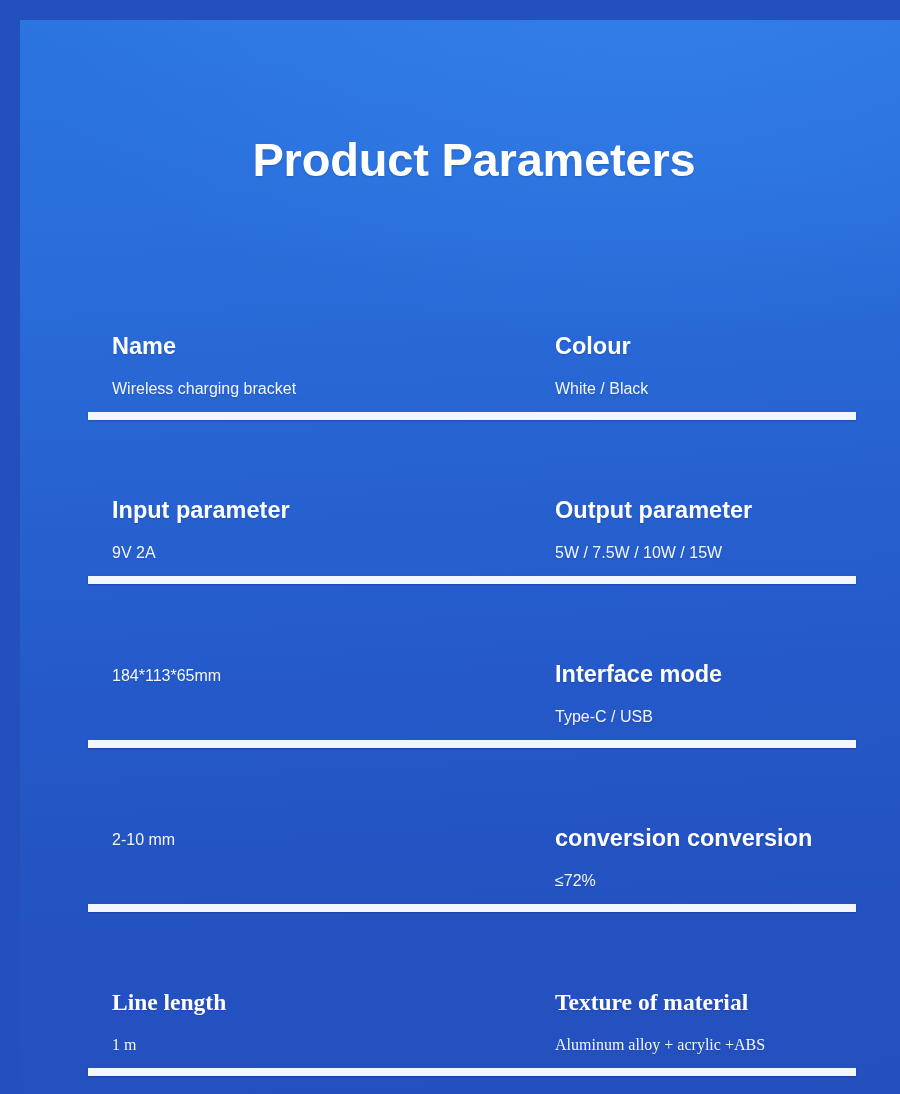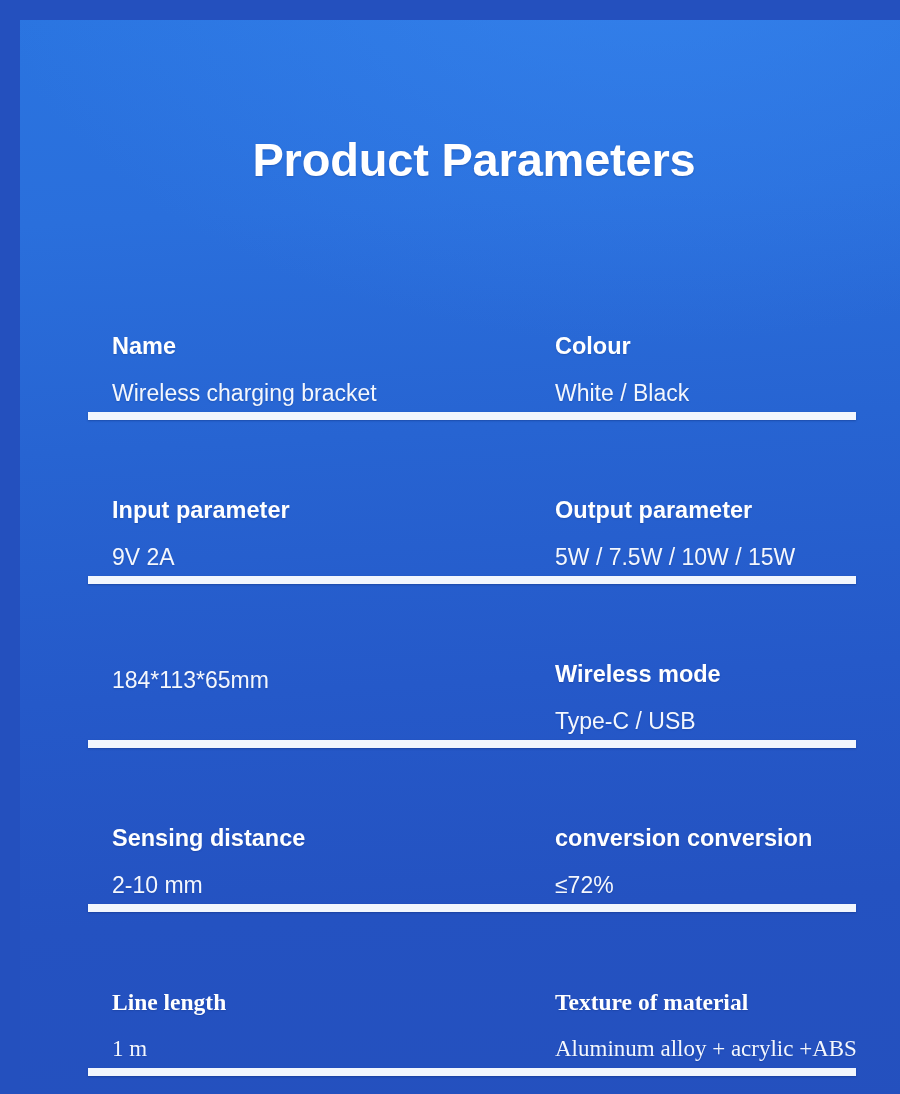--- a/index.html
+++ b/index.html
@@ -79,21 +79,21 @@
     font-size: 23.5px;
     font-weight: bold;
     color: #ffffff;
     line-height: 1.24;
     white-space: nowrap;
     text-shadow: 0 1px 1.5px rgba(10,40,110,0.26);
   }
 
   .spec-value {
     margin-top: 10px;
-    font-size: 23px;
+    font-size: 16px;
     font-weight: normal;
     color: #f4f7fd;
     line-height: 1.24;
     white-space: nowrap;
     text-shadow: 0 1px 1.5px rgba(10,40,110,0.22);
   }
 
   .row-divider {
     position: absolute;
     left: 0;
@@ -142,31 +142,30 @@
       </div>
       <div class="row-divider"></div>
     </div>
 
     <div class="spec-row">
       <div class="spec-cols">
         <div class="spec-cell left">
           <div class="spec-value">184*113*65mm</div>
         </div>
         <div class="spec-cell right">
-          <div class="spec-label">Wireless mode</div>
+          <div class="spec-label">Interface mode</div>
           <div class="spec-value">Type-C  /  USB</div>
         </div>
       </div>
       <div class="row-divider"></div>
     </div>
 
     <div class="spec-row">
       <div class="spec-cols">
         <div class="spec-cell left">
-          <div class="spec-label">Sensing distance</div>
           <div class="spec-value">2-10 mm</div>
         </div>
         <div class="spec-cell right">
           <div class="spec-label">conversion conversion</div>
           <div class="spec-value">≤72%</div>
         </div>
       </div>
       <div class="row-divider"></div>
     </div>
 

